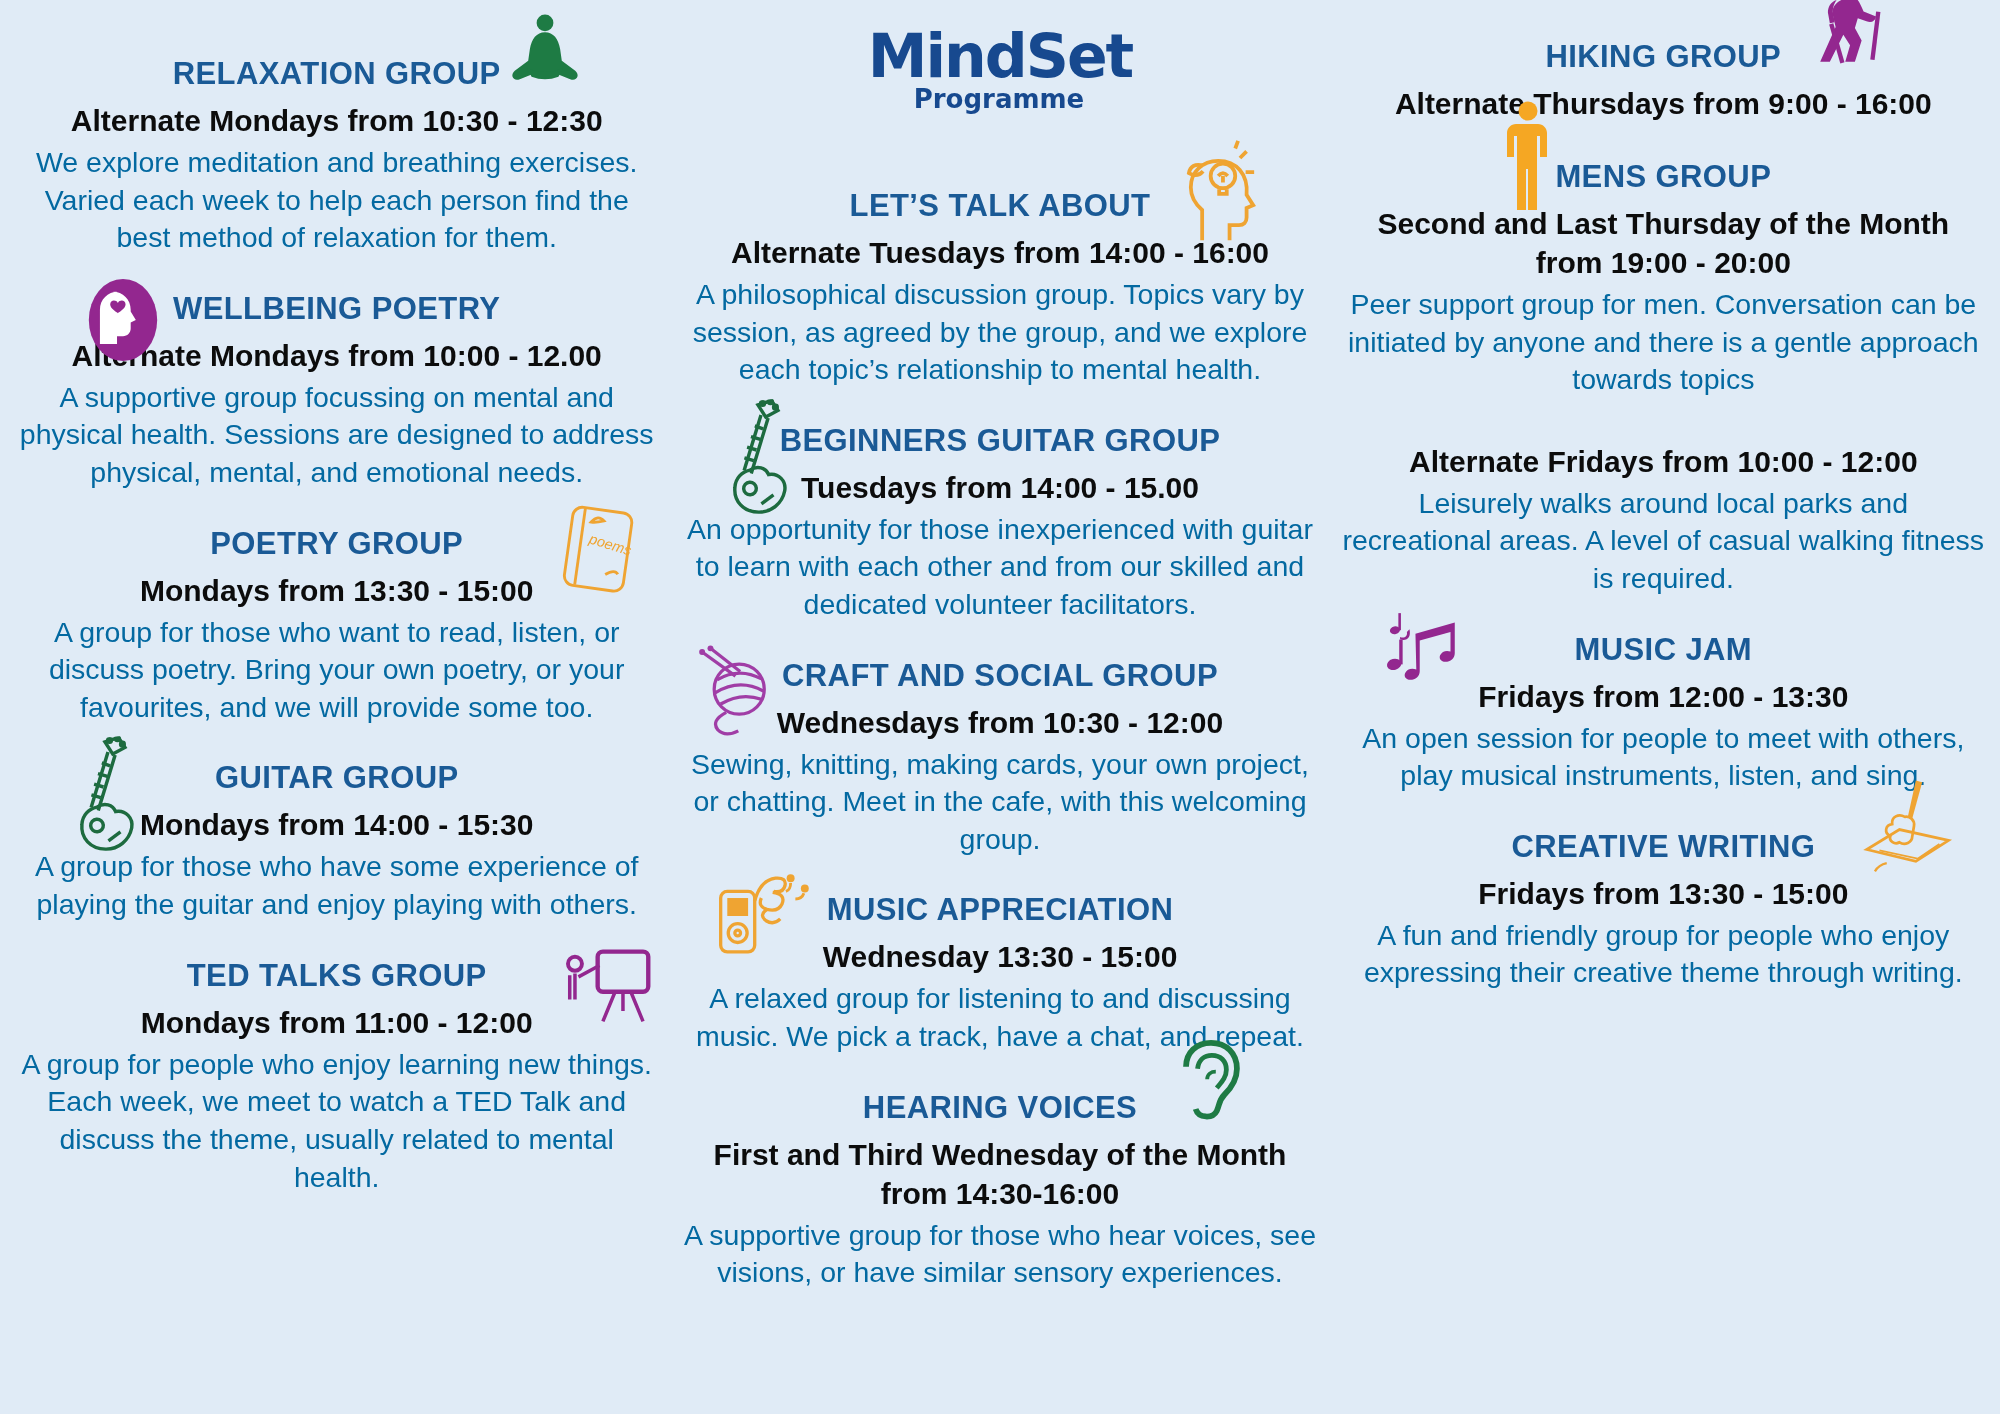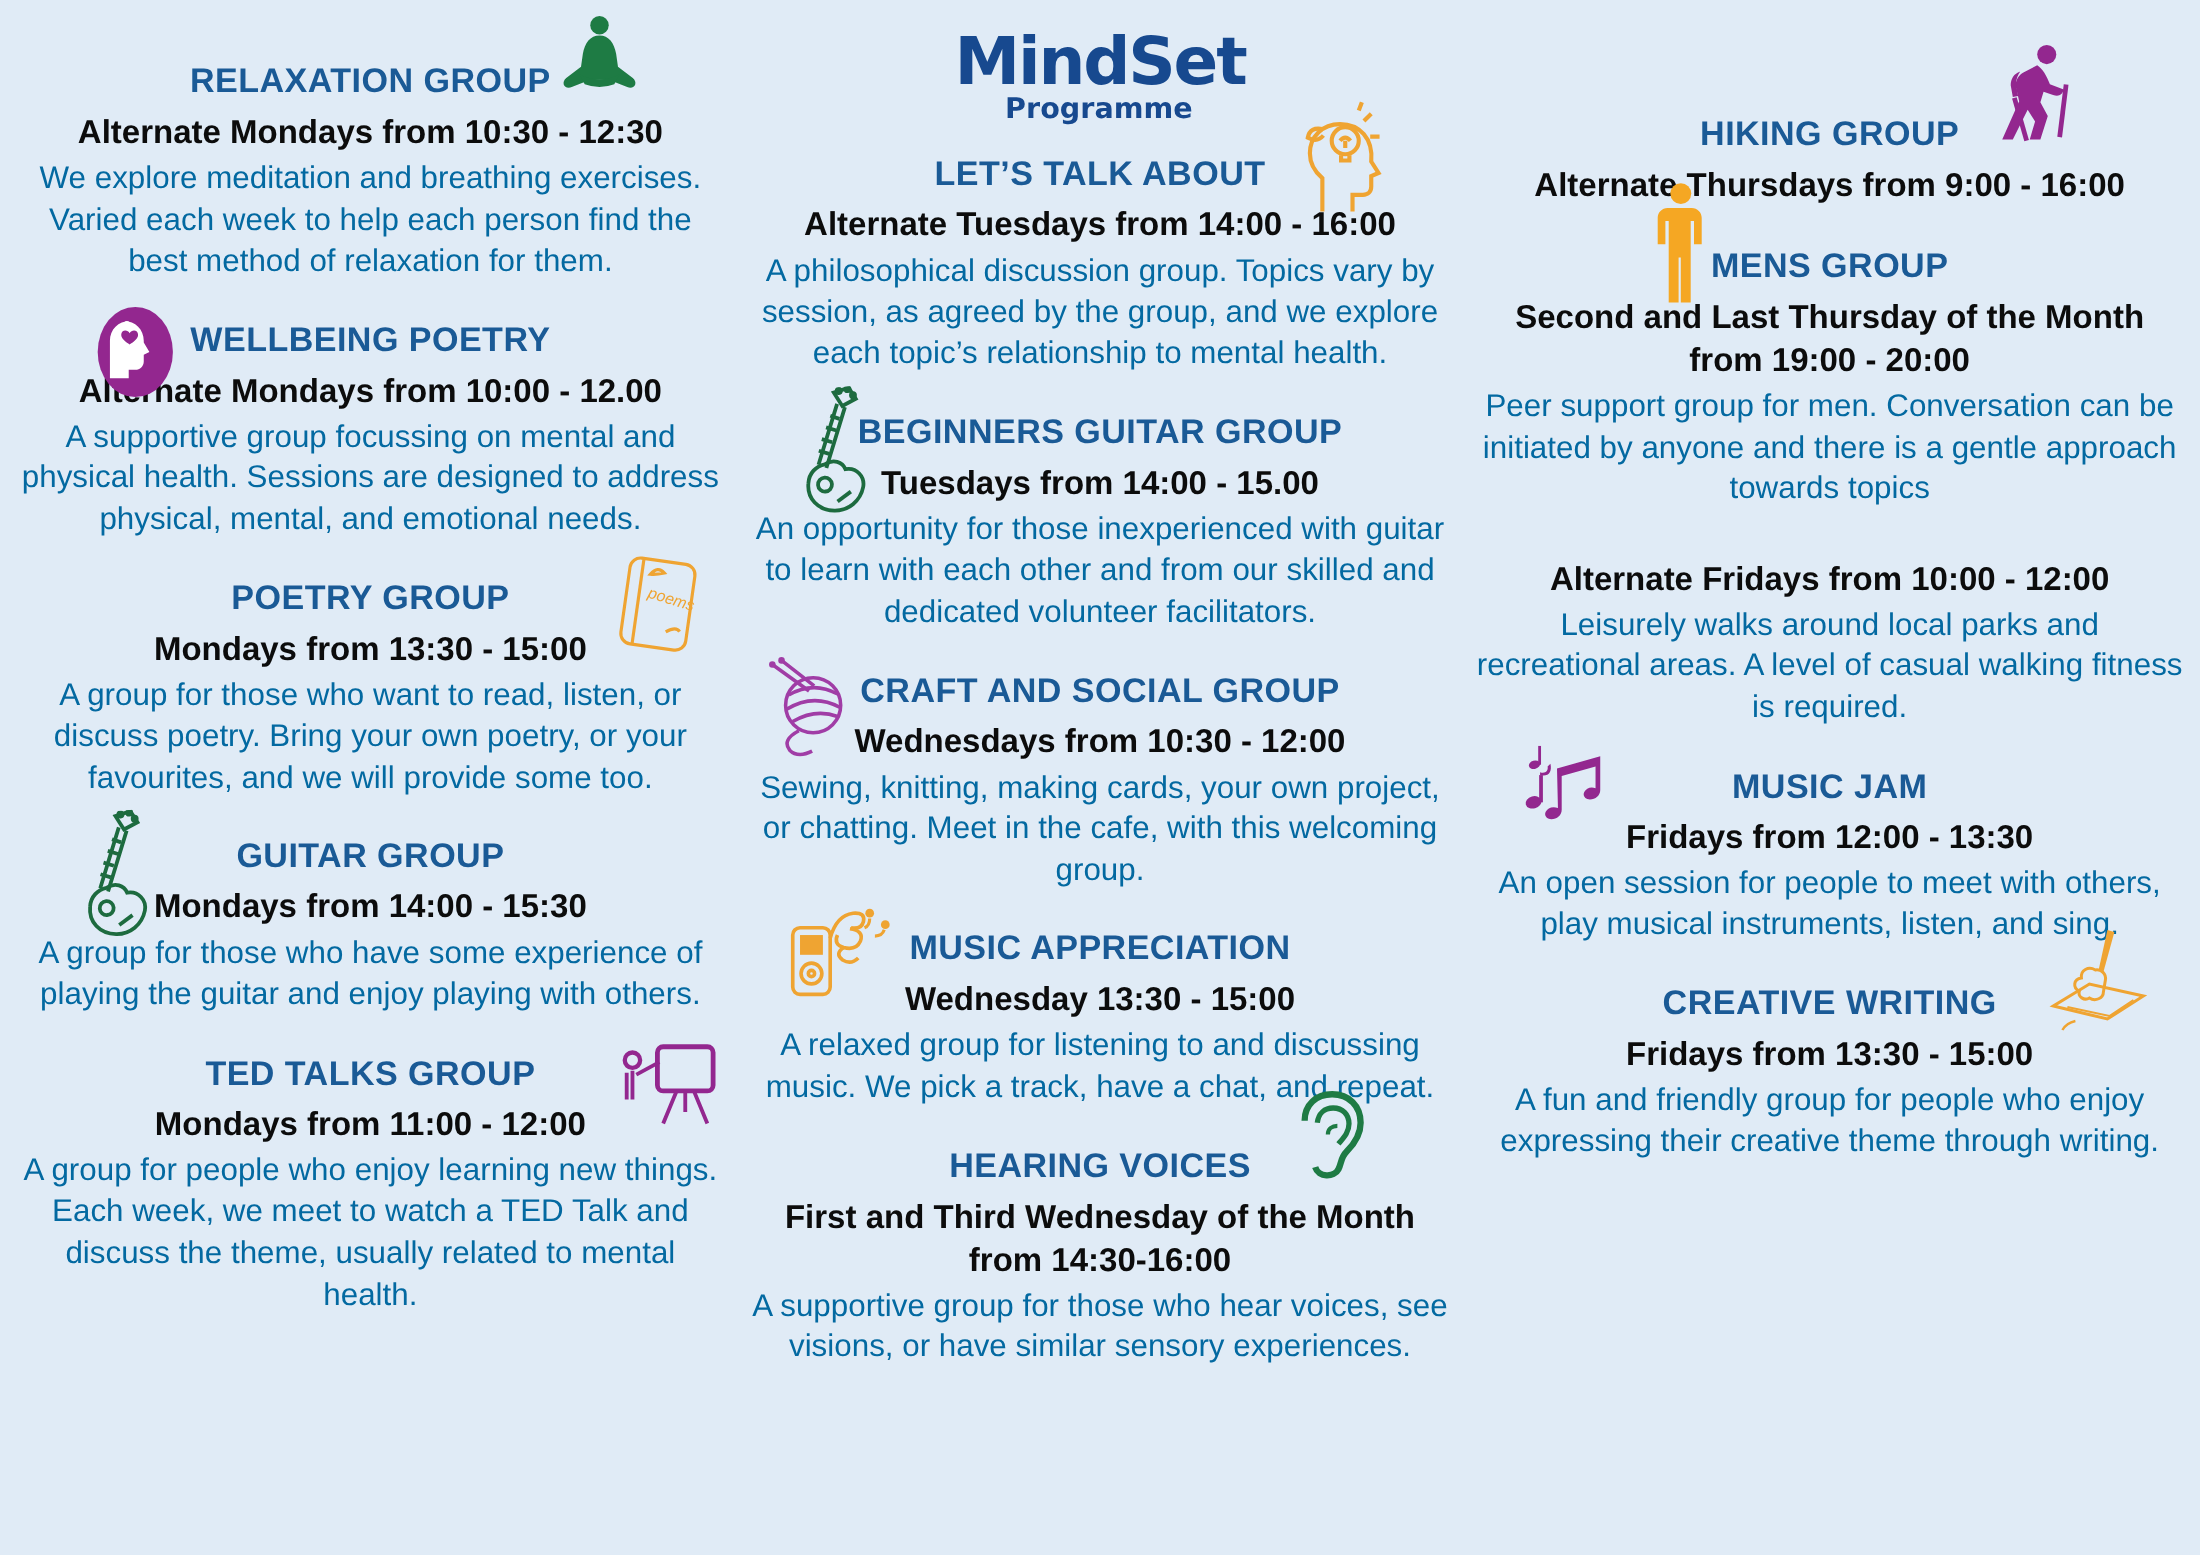--- a/index.html
+++ b/index.html
@@ -8,22 +8,22 @@
   *{box-sizing:border-box;}
   html,body{margin:0;padding:0;}
   body{
     width:2000px;height:1414px;background:var(--bg);
     font-family:"Liberation Sans", sans-serif;color:var(--text);
     overflow:hidden;
   }
   .poster{display:flex;width:2000px;height:1414px;padding:0 10px;}
   .col{display:flex;flex-direction:column;}
   .col-0{width:660px;padding-top:56px;}
-  .col-1{width:680px;padding-top:26px;}
-  .col-2{width:660px;padding-top:104px;}
+  .col-1{width:680px;padding-top:26px;gap:48px;}
+  .col-2{width:660px;padding-top:39px;}
   .sections{display:flex;flex-direction:column;}
 
   .logo{margin:0 auto 26px auto;width:fit-content;}
   .logo-title{
     font-family:"DejaVu Sans", sans-serif;font-weight:bold;
     font-size:60px;line-height:1;color:var(--logo);letter-spacing:-2px;
   }
   .logo-subtitle{
     font-family:"DejaVu Sans", sans-serif;font-weight:bold;
     font-size:26px;color:var(--logo);text-align:center;margin-top:-2px;padding-right:2px;

